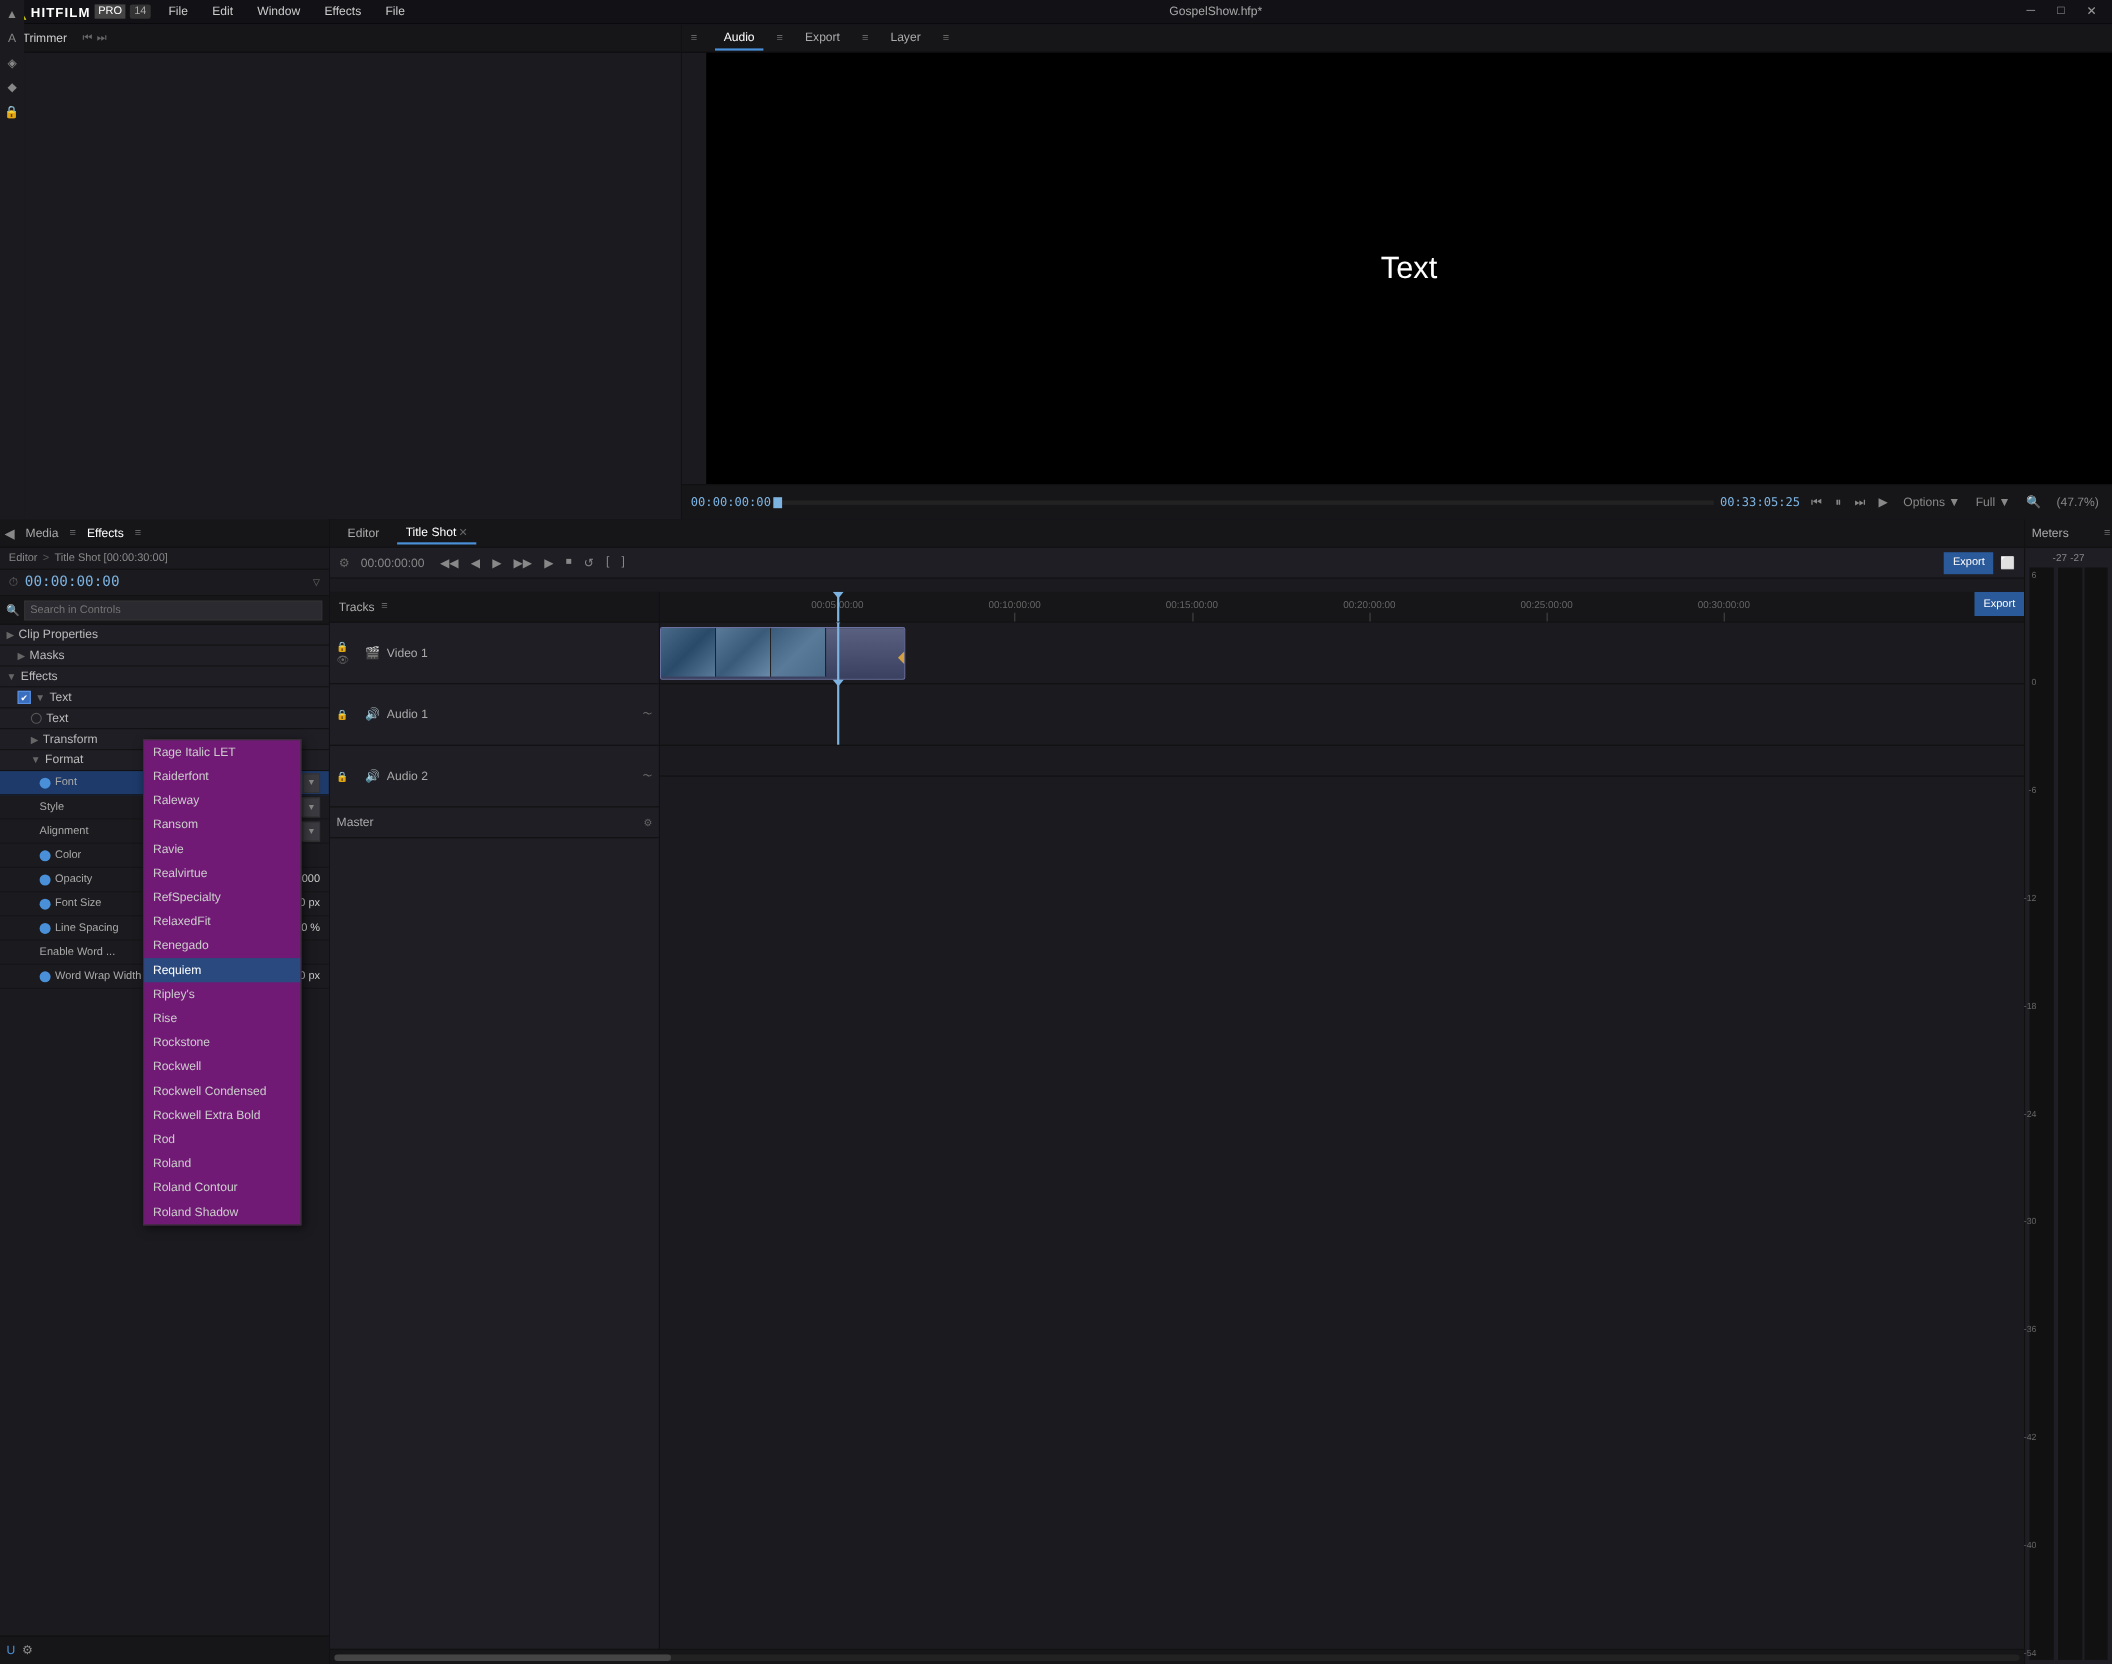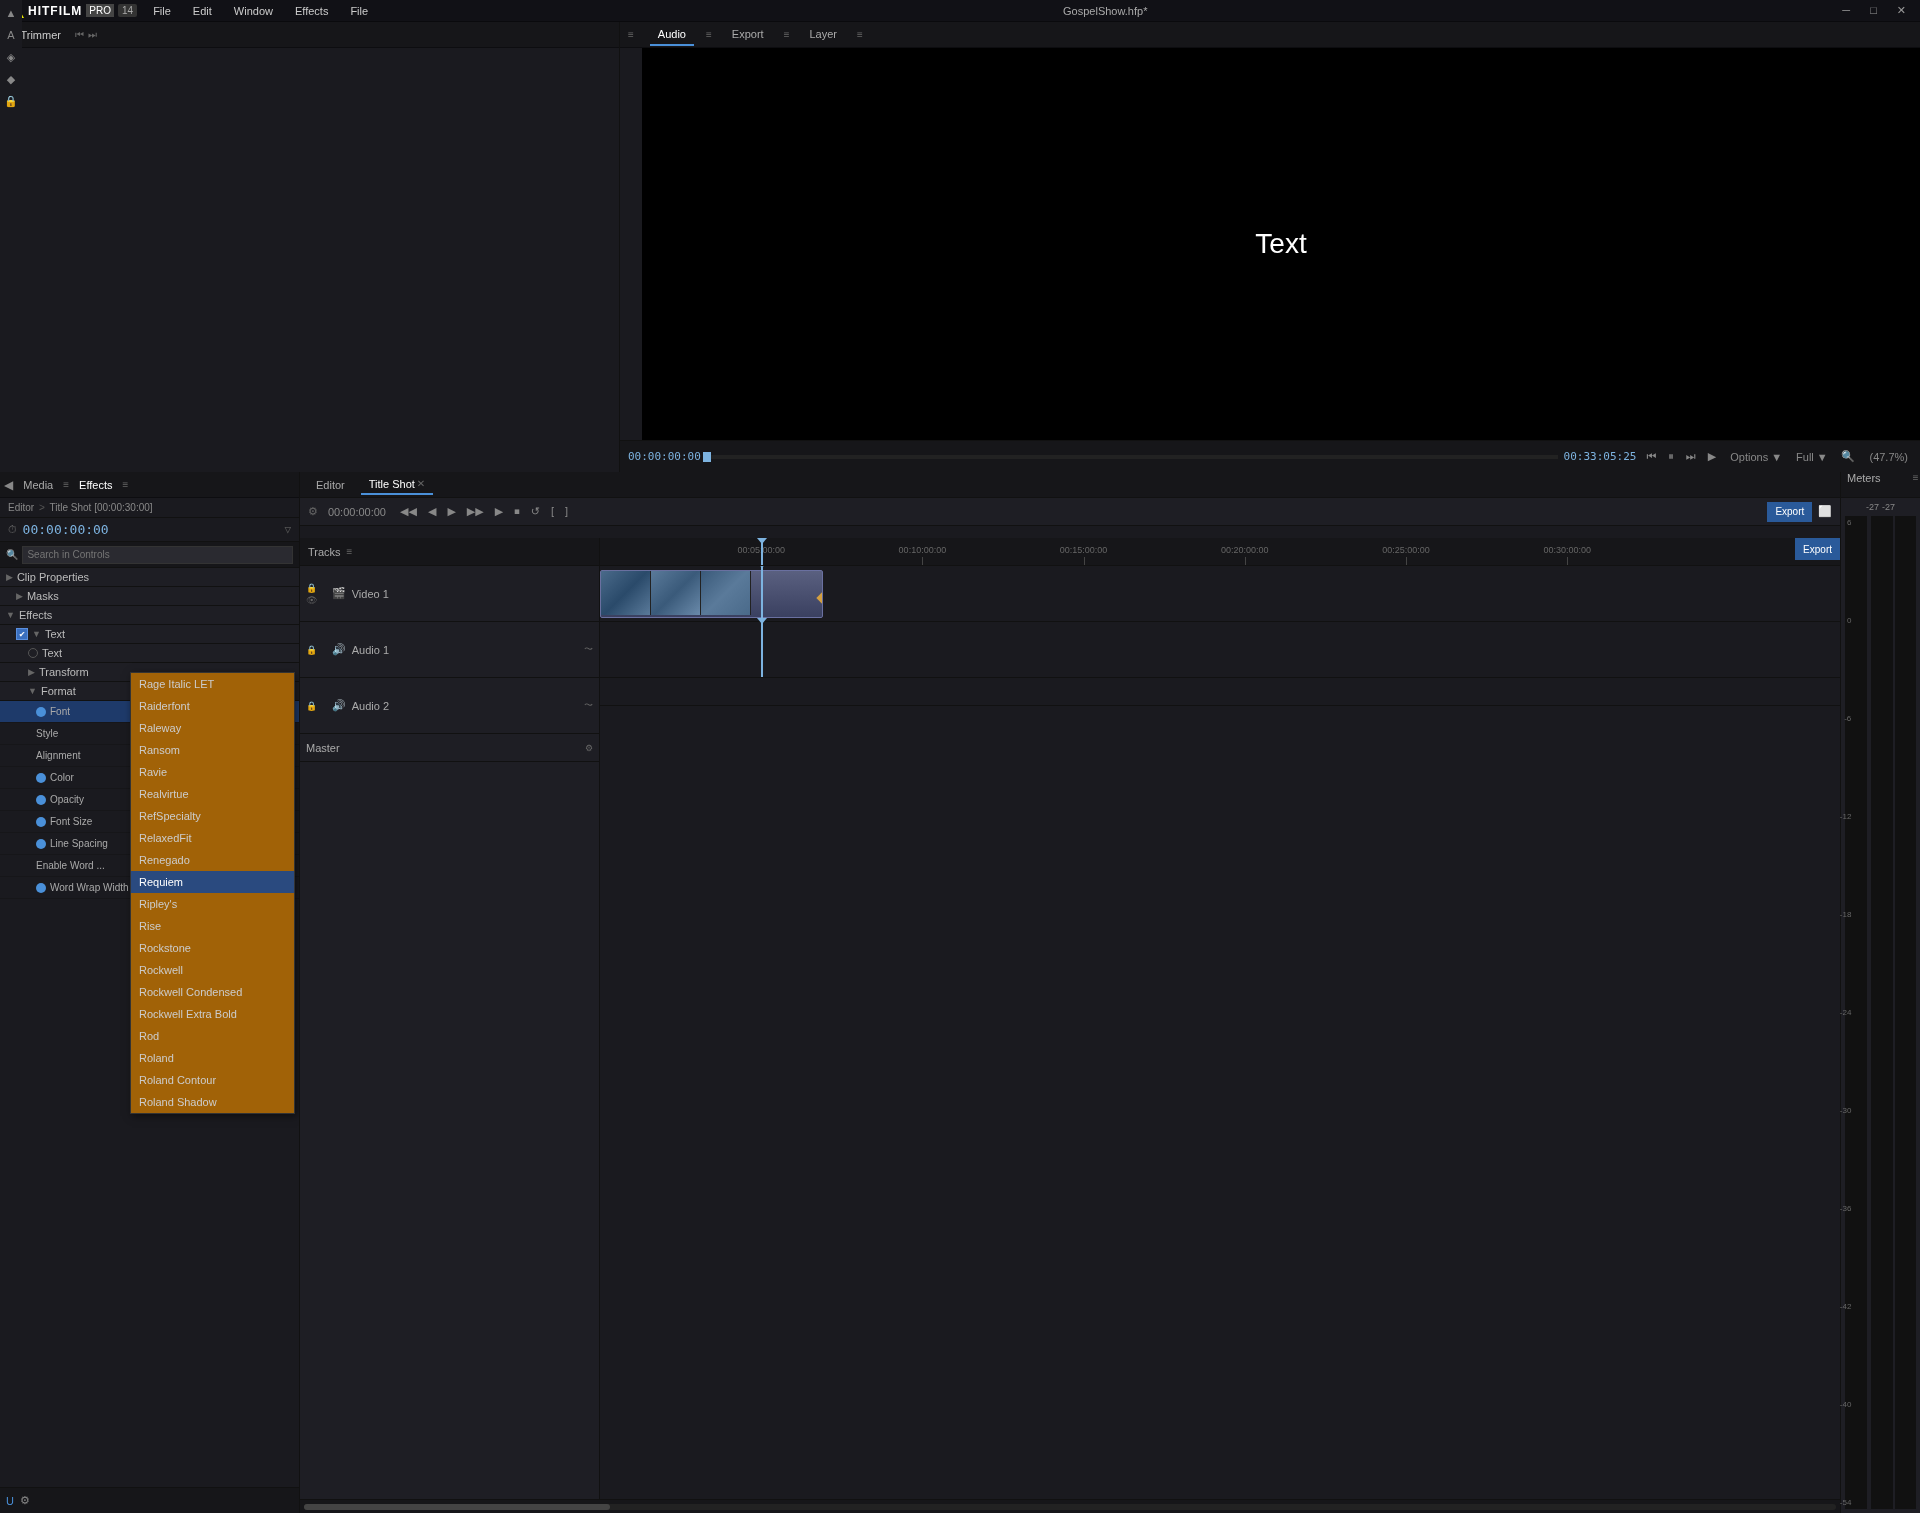--- a/index.html
+++ b/index.html
@@ -315,22 +315,22 @@
       font-size: 10px;
       color: #aaa;
       flex-shrink: 0;
     }
 
     
     #font-dropdown {
       position: absolute;
       left: 130px;
       top: 200px;
-      width: 165px;
-      background: #a16207;
+      width: 144px;
+      background: #701a75;
       border: 1px solid #333;
       z-index: 100;
       box-shadow: 2px 2px 8px rgba(0,0,0,0.5);
     }
     .font-item {
       padding: 3px 8px;
       font-size: 11px;
       color: #ccc;
       cursor: pointer;
       height: 22px;
@@ -531,21 +531,21 @@
       width: 80px;
       background: #1e1e24;
       border-left: 1px solid #111;
       display: flex;
       flex-direction: column;
     }
     #meters-header {
       height: 26px;
       background: #161619;
       display: flex;
-      align-items: flex-start;
+      align-items: center;
       justify-content: space-between;
       padding: 0 6px;
       border-bottom: 1px solid #111;
       gap: 32px;
     }
     .meters-label {
       font-size: 11px;
       color: #aaa;
     }
     #meters-content {

